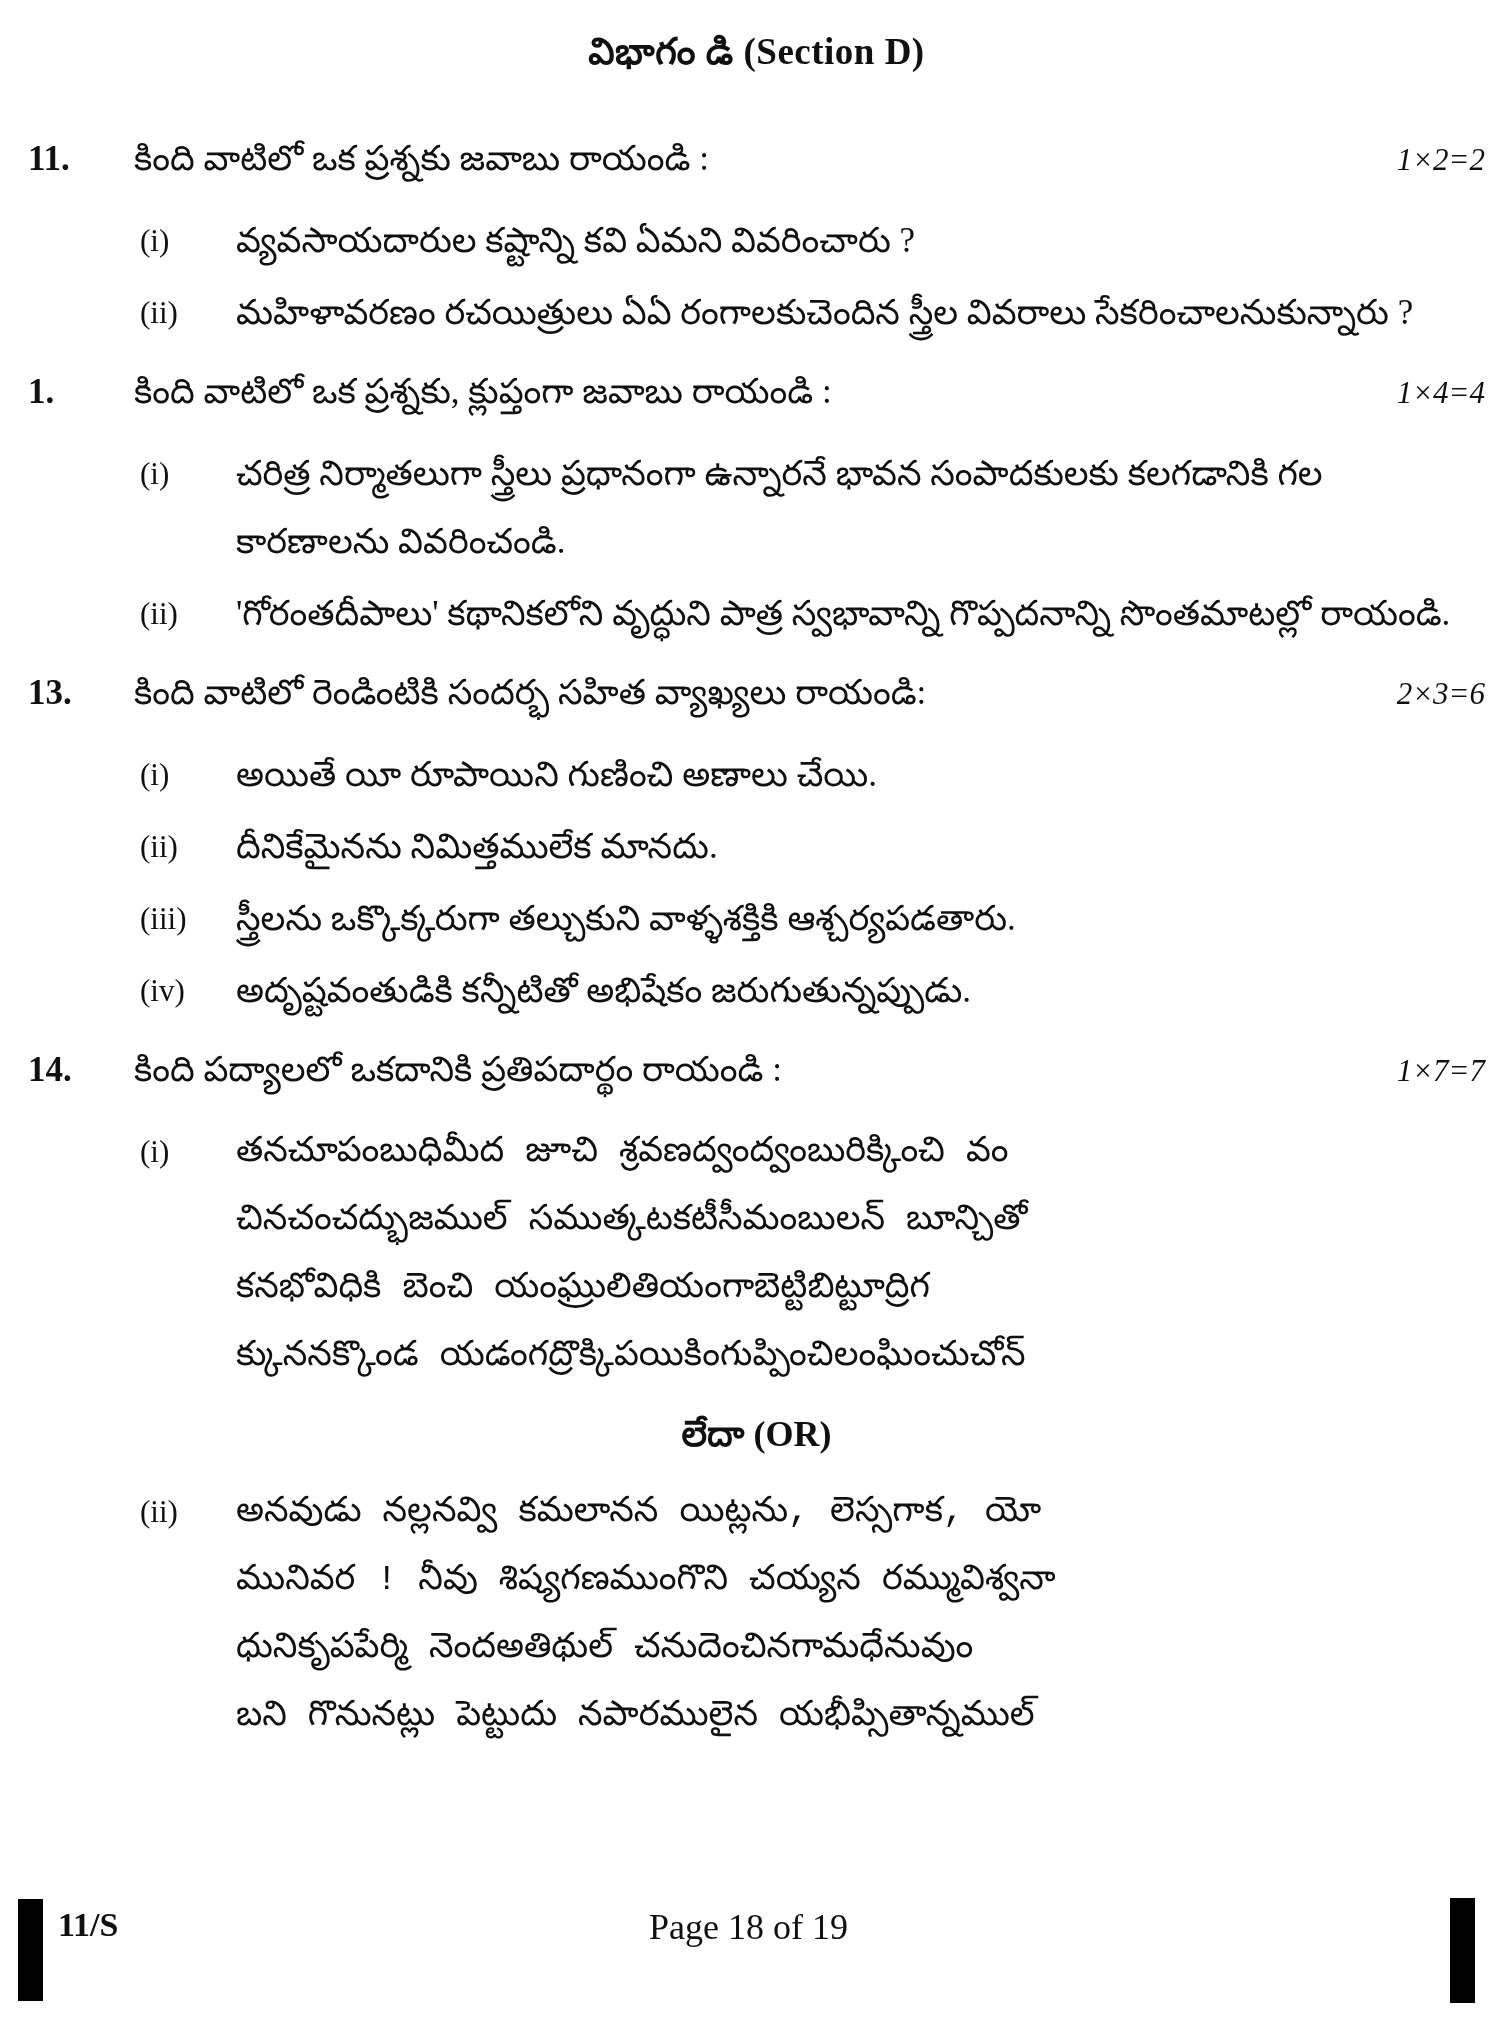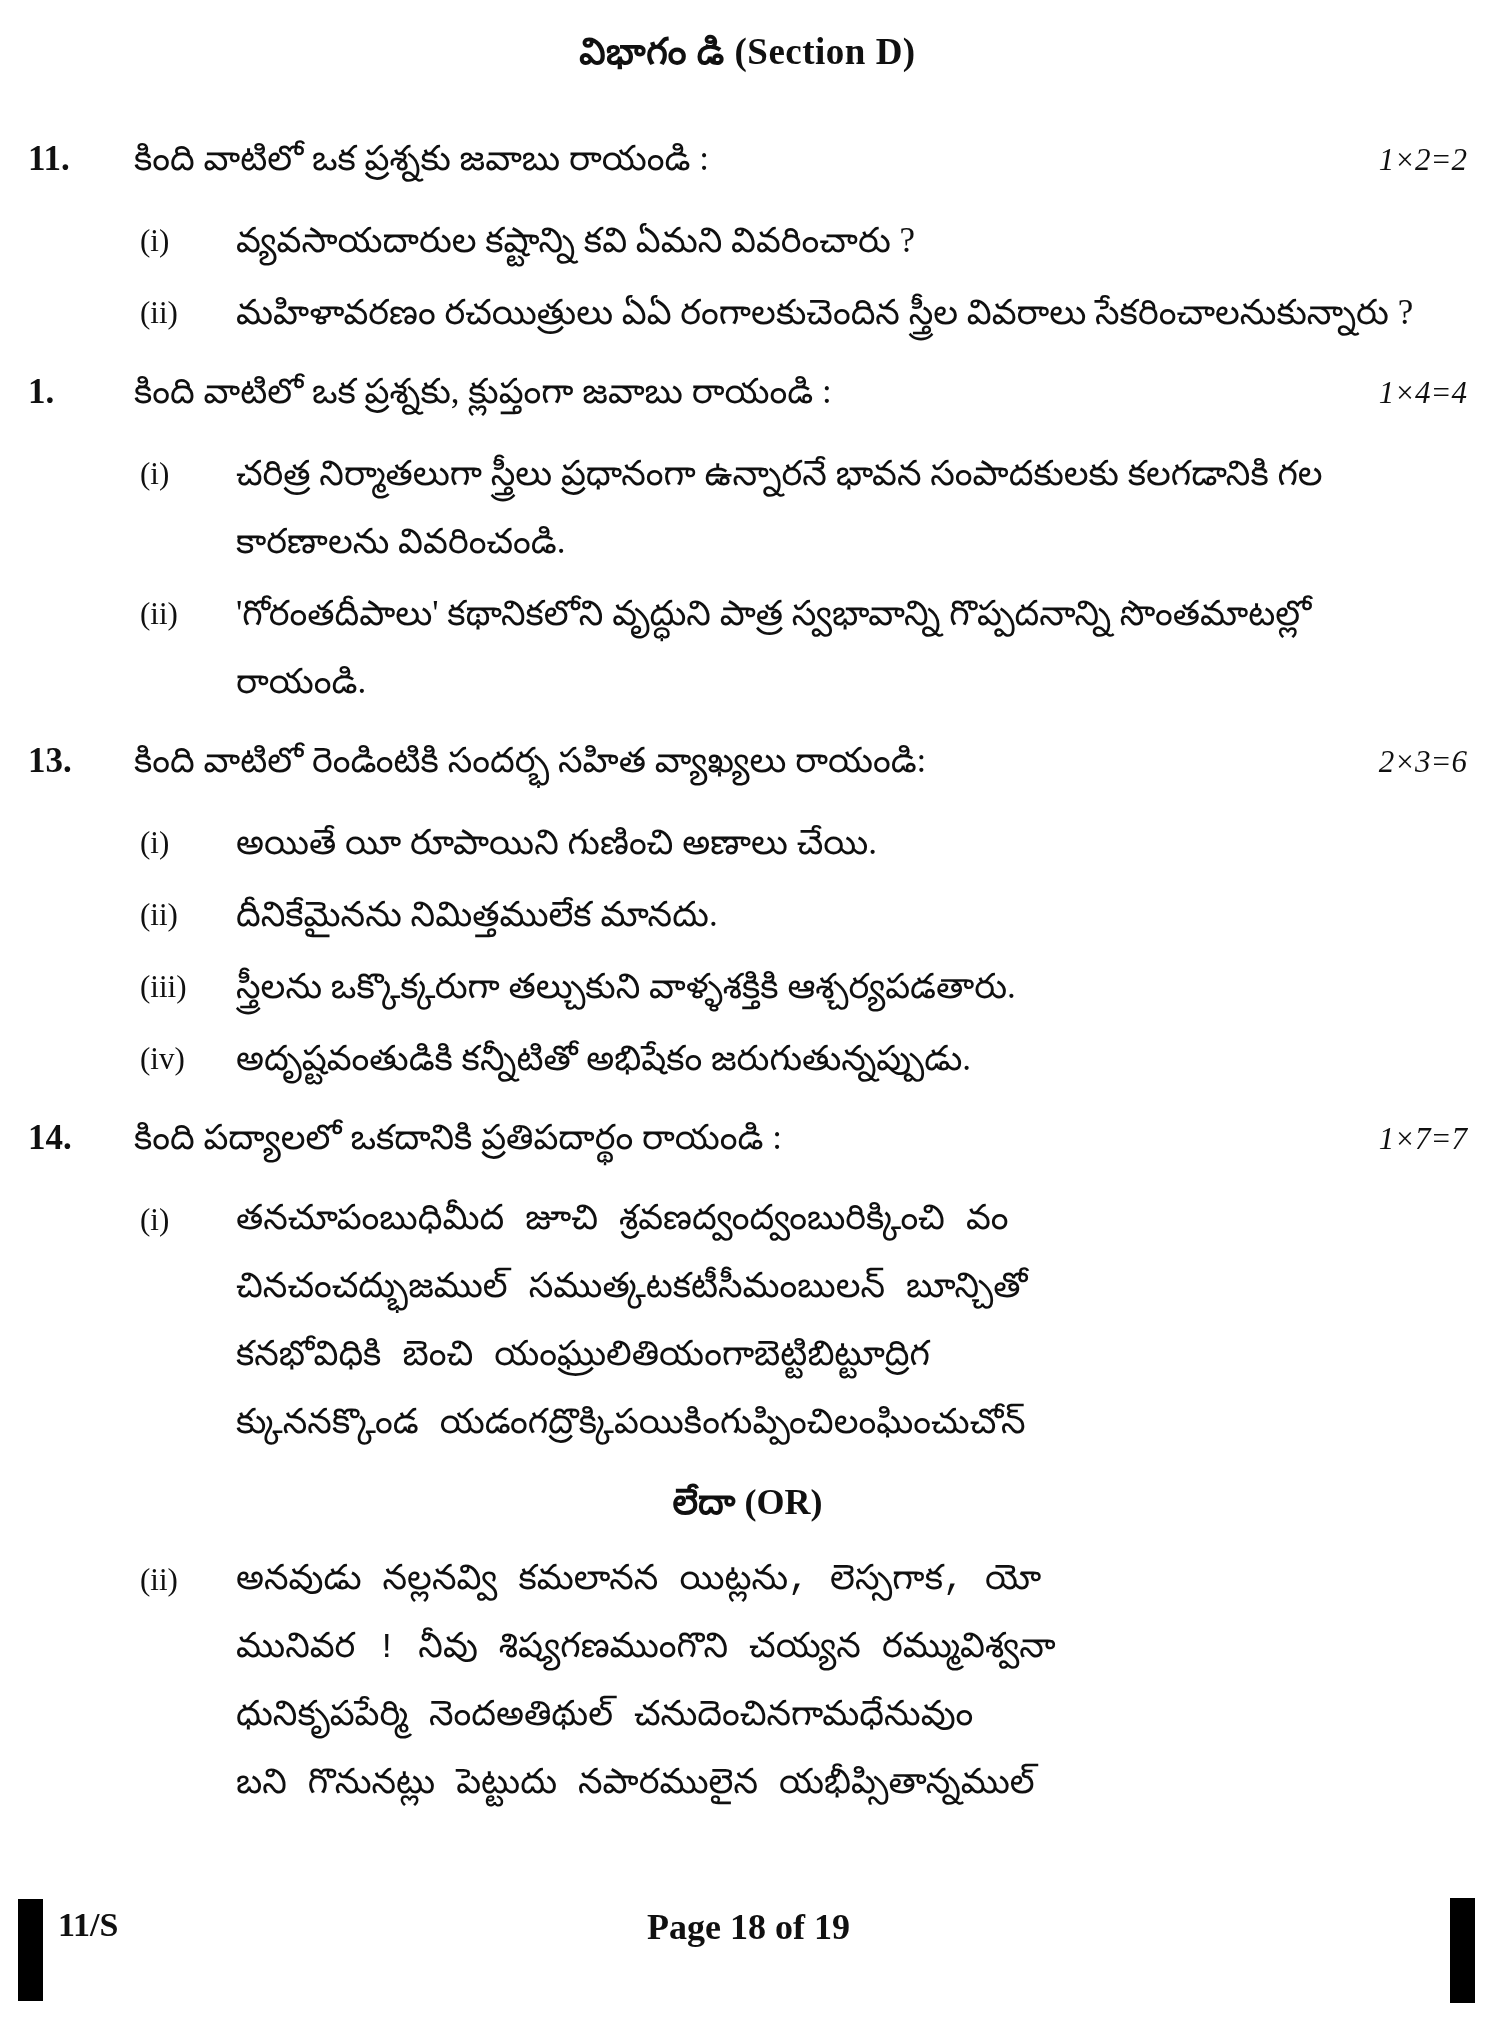--- a/index.html
+++ b/index.html
@@ -6,21 +6,21 @@
   .page {
     position: relative;
     width: 1505px;
     height: 2034px;
     margin: 0 auto;
     background: #ffffff;
     color: #101010;
     font-family: "Liberation Serif", "DejaVu Serif", serif;
     overflow: hidden;
   }
-  .content { padding: 18px 38px 0 28px; }
+  .content { padding: 18px 20px 0 28px; }
 
   .section-title {
     text-align: center;
     font-size: 37px;
     font-weight: bold;
     margin: 12px 0 46px 0;
     letter-spacing: 0.5px;
   }
 
   .question { margin: 0 0 10px 0; }
@@ -73,21 +73,21 @@
   .footer-code {
     position: absolute;
     left: 58px; top: 1906px;
     font-weight: bold;
     font-size: 34px;
   }
   .footer-page {
     position: absolute;
     left: 0; right: 8px; top: 1906px;
     text-align: center;
-    font-weight: bold;
+    font-weight: normal;
     font-size: 36px;
   }
 </style>
 </head>
 <body>
 
 <div class="page">
   <div class="content">
 
     <div class="section-title">విభాగం డి  (Section D)</div>

